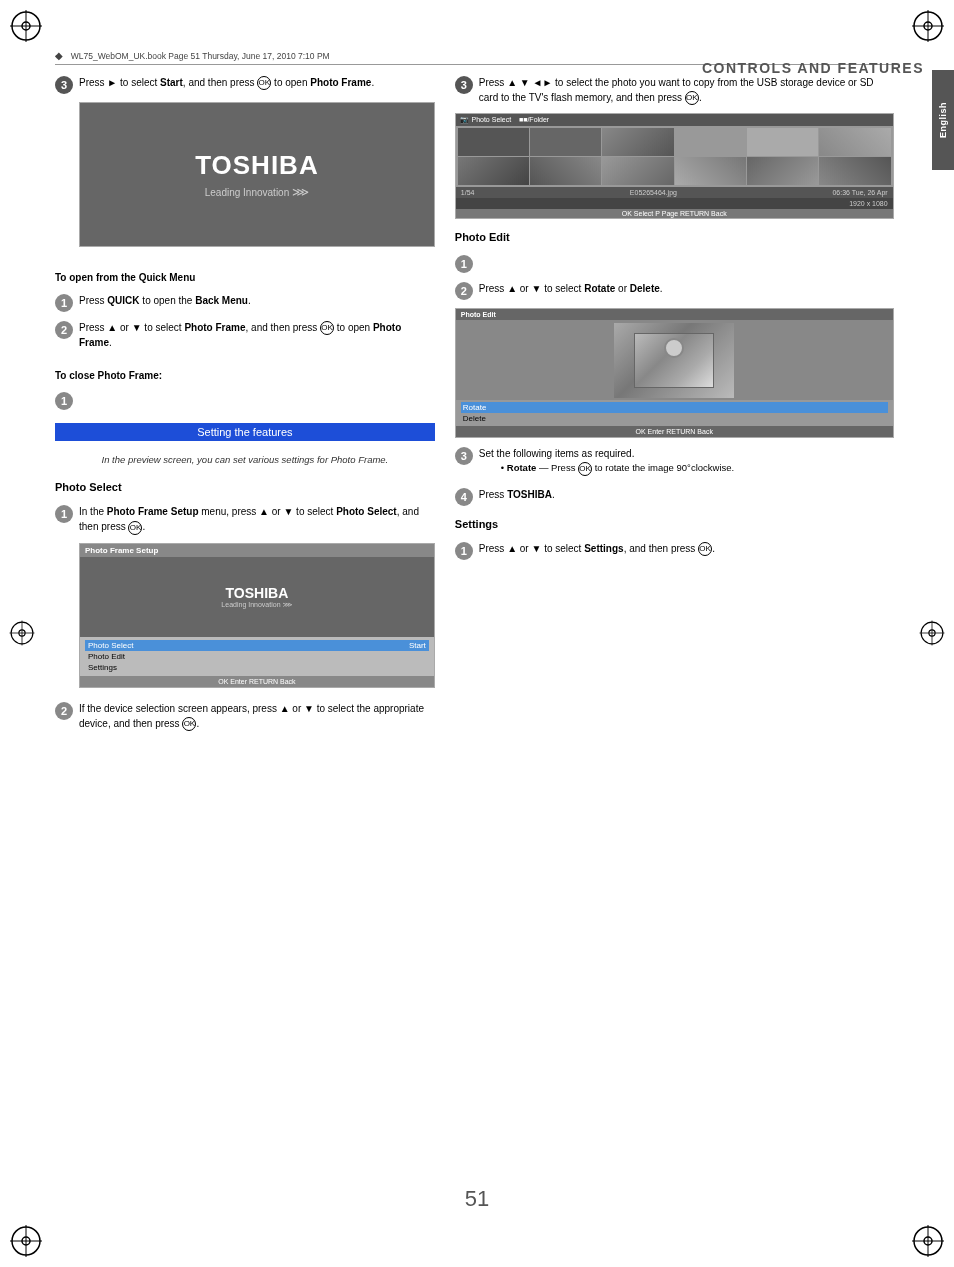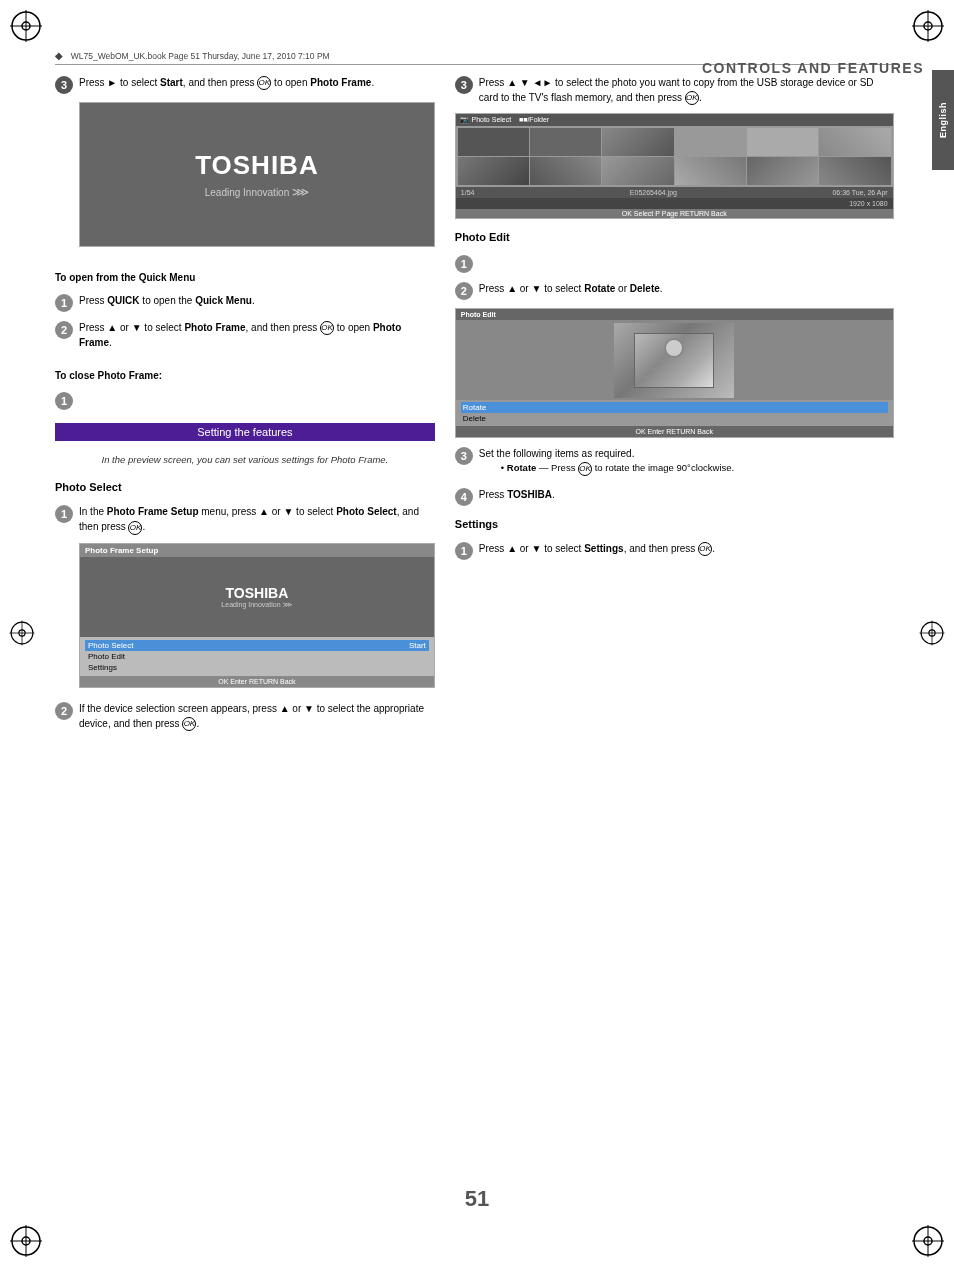--- a/index.html
+++ b/index.html
@@ -133,21 +133,20 @@
     .step-text .ok-circle {
       display: inline-block;
       border: 1.5px solid #000;
       border-radius: 50%;
       width: 14px;
       height: 14px;
       text-align: center;
       line-height: 12px;
       font-size: 8px;
       vertical-align: middle;
-      font-style: italic;
     }
 
     
     .toshiba-box {
       border: 1px solid #aaa;
       background: #666;
       display: flex;
       flex-direction: column;
       align-items: center;
       justify-content: center;
@@ -171,21 +170,21 @@
     
     .section-heading {
       font-size: 10px;
       font-weight: bold;
       margin-top: 12px;
       margin-bottom: 2px;
     }
 
     
     .gray-band {
-      background: #4c1d95;
+      background: #1d4ed8;
       color: #fff;
       text-align: center;
       font-size: 11px;
       padding: 3px 0;
       margin: 5px 0;
     }
 
     .italic-note {
       font-style: italic;
       font-size: 9.5px;
@@ -355,21 +354,21 @@
       line-height: 1.45;
     }
 
     
     .page-number {
       position: absolute;
       bottom: 55px;
       left: 50%;
       transform: translateX(-50%);
       font-size: 22px;
-      font-weight: bold;
+      font-weight: normal;
       color: #555;
     }
 
     
     .reg-mark circle { fill: none; stroke: #000; stroke-width: 1.5; }
     .reg-mark line { stroke: #000; stroke-width: 1; }
 
     .controls-label {
       position: absolute;
       top: 60px;
@@ -458,21 +457,21 @@
       <div class="toshiba-tagline">
         <span>Leading Innovation</span> <span style="font-size:12px;">⋙</span>
       </div>
     </div>
 
     <div class="section-heading">To open from the Quick Menu</div>
 
     <div class="step-block">
       <div class="step-num" style="background:#888;color:#fff;">1</div>
       <div class="step-text">
-        Press <b>QUICK</b> to open the <b>Quick Menu</b>.
+        Press <b>QUICK</b> to open the <b>Back Menu</b>.
       </div>
     </div>
 
     <div class="step-block">
       <div class="step-num" style="background:#888;color:#fff;">2</div>
       <div class="step-text">
         Press ▲ or ▼ to select <b>Photo Frame</b>, and then press <span class="ok-circle">OK</span> to open <b>Photo Frame</b>.
       </div>
     </div>
 

